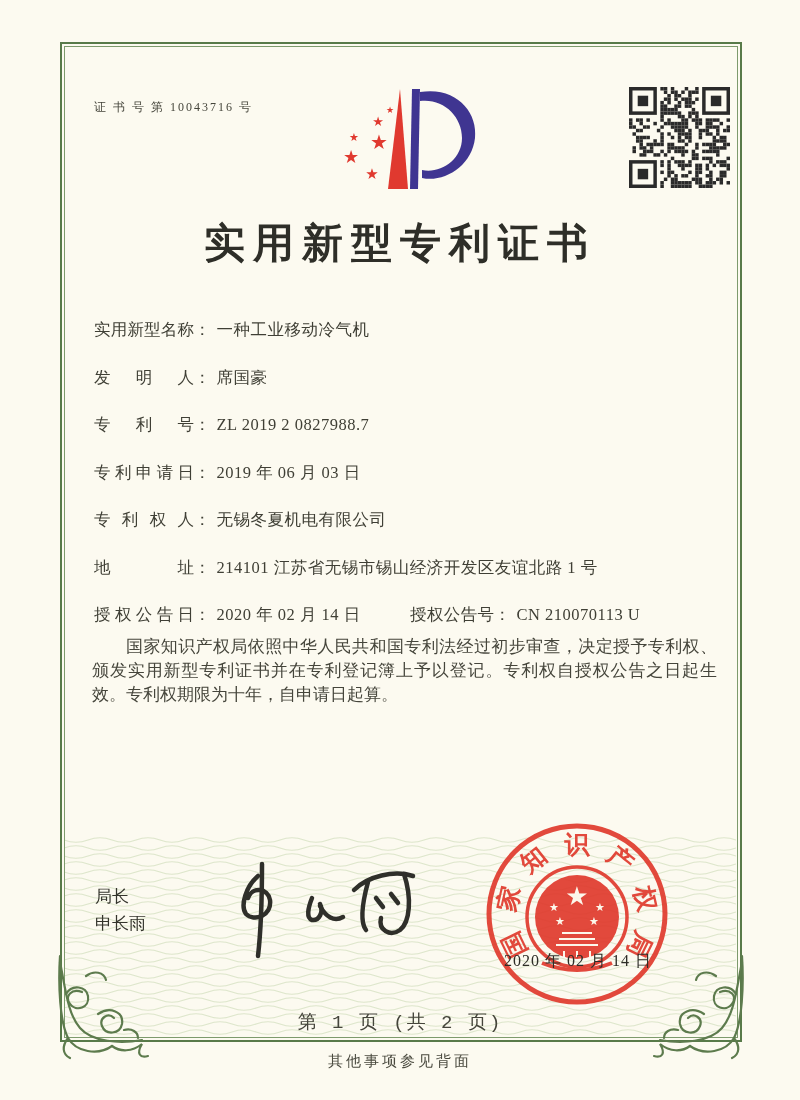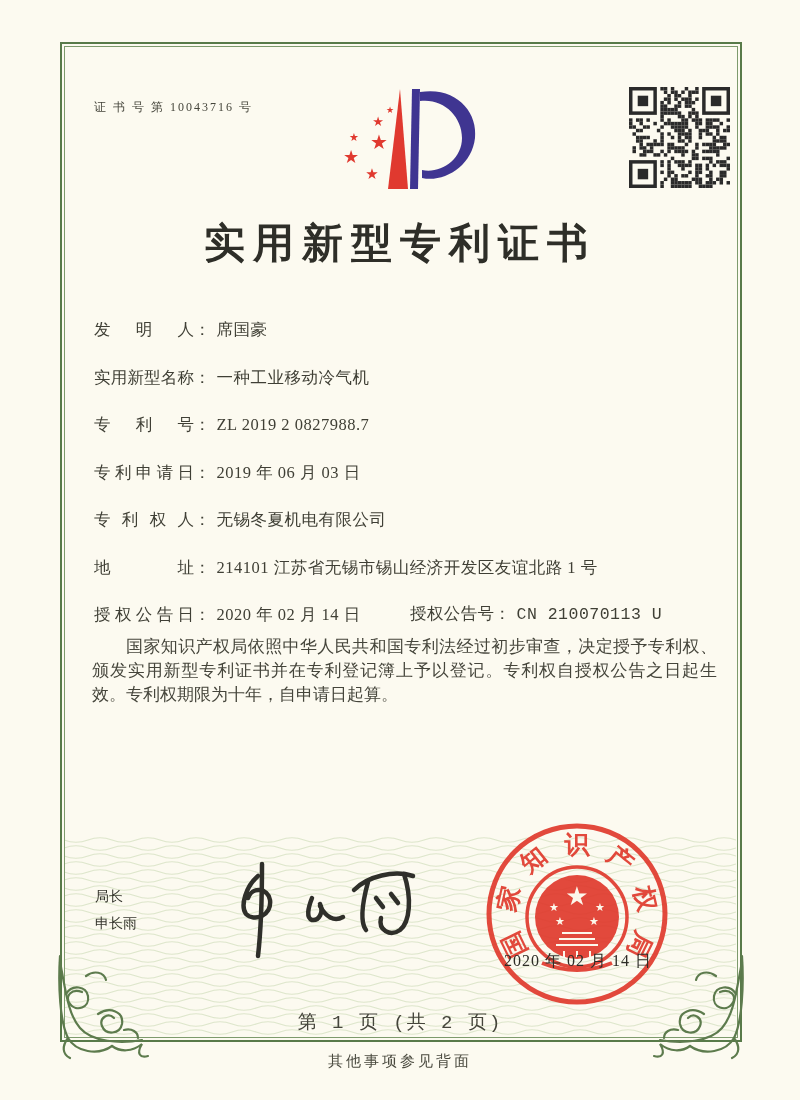--- a/index.html
+++ b/index.html
@@ -21,25 +21,25 @@
   .cert-no{position:absolute;left:94px;top:99px;font-size:12px;letter-spacing:2px;color:#45453b;}
   .logo{position:absolute;left:328px;top:86px;width:152px;height:106px;}
   .qr{position:absolute;left:629px;top:87px;width:101px;height:101px;}
   .title{position:absolute;left:0;top:216px;width:100%;text-align:center;
     font-size:41px;font-weight:600;letter-spacing:8px;color:#2e2e28;}
   .fields{position:absolute;left:94px;top:306px;width:616px;font-size:16.5px;color:#3f3f35;}
   .f-row{position:relative;height:47.5px;line-height:47.5px;white-space:nowrap;}
   .f-label{display:inline-block;width:100px;text-align:justify;text-align-last:justify;vertical-align:top;}
   .f-colon{display:inline-block;vertical-align:top;}
   .f-value{display:inline-block;margin-left:6px;vertical-align:top;letter-spacing:.5px;}
-  .f-pair2{position:absolute;left:316px;top:0;font-family:Liberation Mono, monospace;}
+  .f-pair2{position:absolute;left:316px;top:0;}
   .paras{position:absolute;left:92px;top:635px;width:625px;font-size:17px;
     line-height:24px;color:#45453b;text-align:justify;}
   .paras p{margin:0;text-indent:2em;}
-  .officer{position:absolute;left:95px;top:883px;font-size:14px;color:#34342c;font-weight:500;}
+  .officer{position:absolute;left:95px;top:883px;font-size:17px;color:#34342c;font-weight:500;}
   .officer div{line-height:27px;}
   .signature{position:absolute;left:216px;top:860px;width:212px;height:102px;}
   .seal{position:absolute;left:484px;top:821px;width:186px;height:186px;opacity:.92;}
   .seal-date{position:absolute;left:488px;top:951px;width:180px;text-align:center;
     font-size:16px;color:#2d2d27;letter-spacing:1px;}
   .page-num{position:absolute;left:0;top:1009px;width:100%;text-align:center;
     font-size:19px;color:#45453b;letter-spacing:2px;font-family:Liberation Mono, monospace;}
   .footer-note{position:absolute;left:0;top:1052px;width:100%;text-align:center;
     font-size:15px;color:#4a4a3f;letter-spacing:3px;}
 </style>
@@ -419,24 +419,24 @@
       <rect x="21.5" y="0.5" width="7" height="7" fill="none" stroke="#2a2a2a" stroke-width="1"></rect>
       <rect x="23.5" y="2.5" width="3" height="3" fill="#2a2a2a"></rect>
       <rect x="0.5" y="21.5" width="7" height="7" fill="none" stroke="#2a2a2a" stroke-width="1"></rect>
       <rect x="2.5" y="23.5" width="3" height="3" fill="#2a2a2a"></rect>
     </svg>
 
   <div class="title">实用新型专利证书</div>
 
   <div class="fields">
     <div class="f-row">
+      <span class="f-label">实用新型名称</span><span class="f-colon">：</span><span class="f-value">一种工业移动冷气机</span>
+    </div>
+    <div class="f-row">
       <span class="f-label">发明人</span><span class="f-colon">：</span><span class="f-value">席国豪</span>
-    </div>
-    <div class="f-row">
-      <span class="f-label">实用新型名称</span><span class="f-colon">：</span><span class="f-value">一种工业移动冷气机</span>
     </div>
     <div class="f-row">
       <span class="f-label">专利号</span><span class="f-colon">：</span><span class="f-value">ZL 2019 2 0827988.7</span>
     </div>
     <div class="f-row">
       <span class="f-label">专利申请日</span><span class="f-colon">：</span><span class="f-value">2019 年 06 月 03 日</span>
     </div>
     <div class="f-row">
       <span class="f-label">专利权人</span><span class="f-colon">：</span><span class="f-value">无锡冬夏机电有限公司</span>
     </div>

